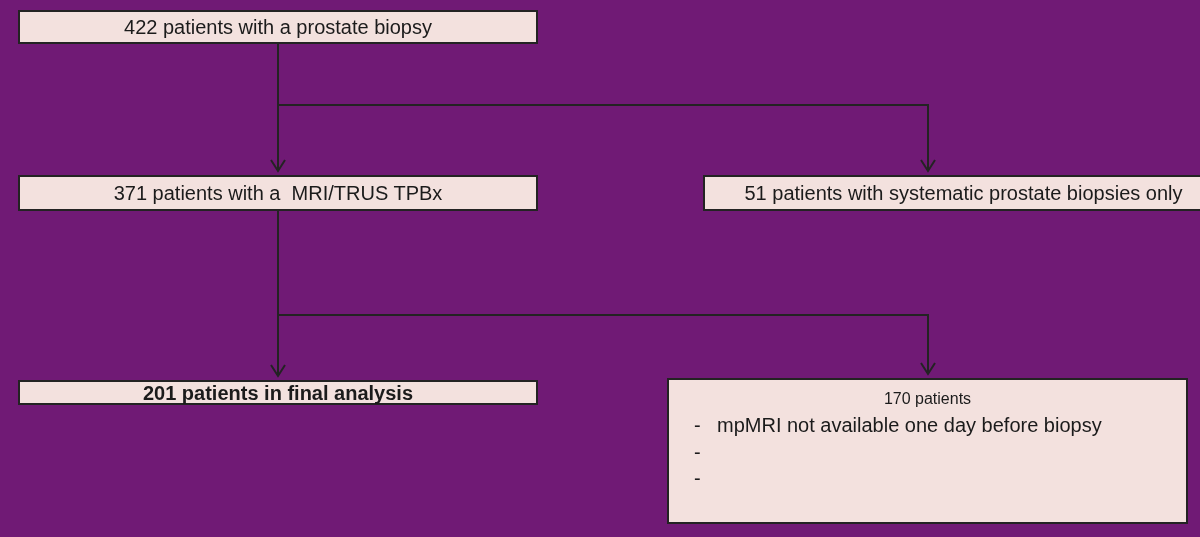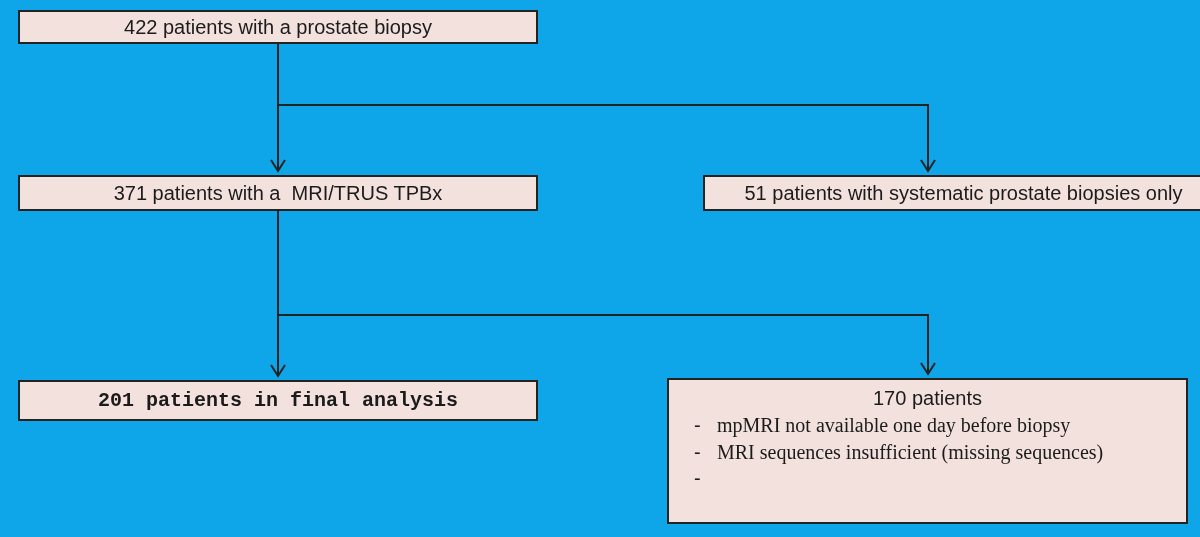--- a/index.html
+++ b/index.html
@@ -4,21 +4,21 @@
 <style>
   html, body {
     margin: 0;
     padding: 0;
     background: #efd9d6;
   }
   .canvas {
     position: relative;
     width: 1200px;
     height: 537px;
-    background: #0ea5e9;
+    background: #701a75;
     font-family: "Liberation Sans", "DejaVu Sans", sans-serif;
     color: #1b1b1b;
     overflow: hidden;
   }
   .connectors {
     position: absolute;
     left: 0;
     top: 0;
     width: 1200px;
     height: 537px;
@@ -34,52 +34,51 @@
     font-size: 20px;
     line-height: 1.2;
     white-space: pre;
   }
   .fc-box.bold {
     font-weight: bold;
   }
   #box-total   { left: 18px;  top: 10px;  width: 520px; height: 34px; }
   #box-tpbx    { left: 18px;  top: 175px; width: 520px; height: 36px; text-align: right; }
   #box-syst    { left: 667px; top: 175px; width: 521px; height: 36px; margin-left: 36px; }
-  #box-final   { left: 18px;  top: 380px; width: 520px; height: 41px; font-family: Liberation Mono, monospace; }
+  #box-final   { left: 18px;  top: 380px; width: 520px; height: 25px; }
   #box-excl {
     left: 667px;
     top: 378px;
     width: 521px;
     height: 146px;
     display: block;
     white-space: normal;
     padding: 5px 8px 4px 8px;
   }
   .excl-title {
     text-align: center;
-    font-size: 20px;
+    font-size: 16px;
     line-height: 27px;
   }
   .excl-list {
     list-style: none;
     margin: 0;
     padding: 0 0 0 17px;
     font-size: 20px;
     line-height: 26.5px;
   }
   .excl-item {
     display: flex;
     align-items: flex-start;
   }
   .excl-dash {
     flex: 0 0 23px;
   }
   .excl-text {
     max-width: 400px;
-    font-family: Liberation Serif, serif;
   }
 </style>
 </head>
 <body>
 
 <div class="canvas">
 
   <svg class="connectors" viewBox="0 0 1200 537" xmlns="http://www.w3.org/2000/svg">
     <g stroke="#232323" stroke-width="2" fill="none">
 
@@ -113,21 +112,20 @@
 
   <div class="fc-box" id="box-excl">
     <div class="excl-title">170 patients</div>
     <ul class="excl-list">
       <li class="excl-item">
         <span class="excl-dash">-</span>
         <span class="excl-text">mpMRI not available one day before biopsy</span>
       </li>
       <li class="excl-item">
         <span class="excl-dash">-</span>
-        <span class="excl-text">MRI sequences insufficient (missing sequences)</span>
       </li>
       <li class="excl-item">
         <span class="excl-dash">-</span>
       </li>
     </ul>
   </div>
 
 </div>
 
 </body></html>

